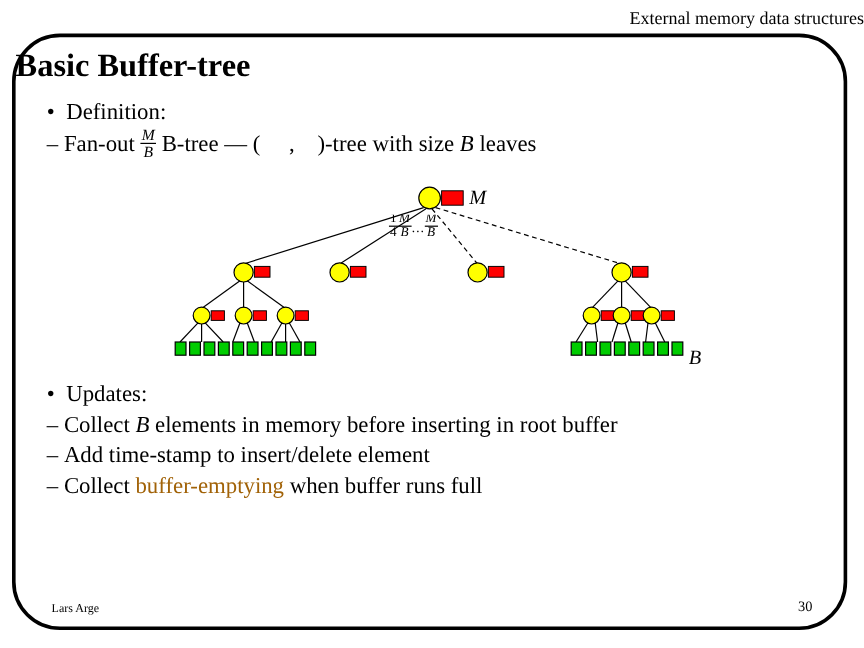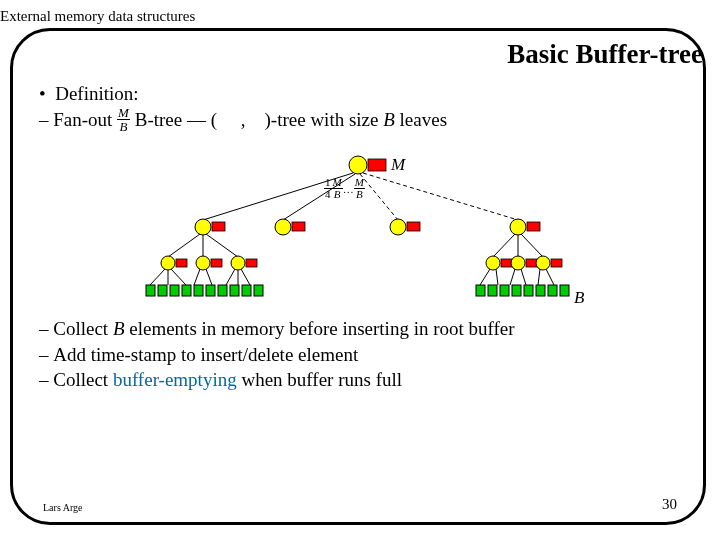--- a/index.html
+++ b/index.html
@@ -1,24 +1,24 @@
 <!DOCTYPE html>
 <html><head>
 <meta charset="utf-8">
 <style>
 body{margin:0;font-family:"Times New Roman",serif;background:#fff;width:720px;height:540px;position:relative;overflow:hidden}
-.course-title{text-align:left;font-size:15px;margin-top:8px}
+.course-title{text-align:right;font-size:15px;margin-top:8px}
 .frame{position:absolute;top:28px;left:10px;width:696px;height:497px;border:3px solid #000;border-radius:40px;box-sizing:border-box}
-.slide-title{text-align:right;font-size:27px;font-weight:bold;margin-top:8px}
+.slide-title{text-align:left;font-size:27px;font-weight:bold;margin-top:8px}
 .content{font-size:19px;padding:0 26px;margin-top:12px}
 .indent-1{}
-.red{color:#0369a1}
+.red{color:#a16207}
 i{font-style:italic}
 .footer-left{position:absolute;bottom:9px;left:30px;font-size:10px}
-.footer-right{position:absolute;bottom:9px;right:26px;font-size:15px}
+.footer-right{position:absolute;bottom:9px;right:26px;font-size:12px}
 .tree-wrap{position:relative;width:540px;height:170px;margin:10px auto 2px auto}
 .tree-wrap svg{position:absolute;top:0;left:0}
 .inode{fill:#ff0;stroke:#000;stroke-width:1}
 .leaf{fill:#0c0;stroke:#000;stroke-width:1}
 .buf{fill:#f00;stroke:#000;stroke-width:0.8}
 .edge{stroke:#000;stroke-width:1;fill:none}
 .dash{stroke-dasharray:4 3}
 .frac{display:inline-block;vertical-align:middle;font-size:13px;text-align:center;line-height:1;position:relative;top:-2px}
 .frac .n{display:block;border-bottom:1px solid #000;padding:0 1px}
 .frac .d{display:block;padding:0 1px}
@@ -126,20 +126,21 @@
           <rect class="leaf" x="424" y="140" width="9" height="11"></rect>
             <rect class="leaf" x="436" y="140" width="9" height="11"></rect>
             <rect class="leaf" x="448" y="140" width="9" height="11"></rect>
           <rect class="leaf" x="460" y="140" width="9" height="11"></rect>
             <rect class="leaf" x="472" y="140" width="9" height="11"></rect>
         </g>
         <text class="tlabel" x="486" y="158">B</text>
       </svg>
     </div>
 
+    <div class="def-row">•&nbsp;&nbsp;<span>Updates:</span></div>
     <div class="indent-1 def-row">
       –&nbsp;<span>Collect</span>
       <i>B</i>
       <span>elements in memory before inserting in root buffer</span>
     </div>
     <div class="indent-1 def-row">–&nbsp;<span>Add time-stamp to insert/delete element</span></div>
     <div class="indent-1 def-row">
       –&nbsp;<span>Collect</span>
       <span class="red">buffer-emptying</span>
       <span>when buffer runs full</span>

